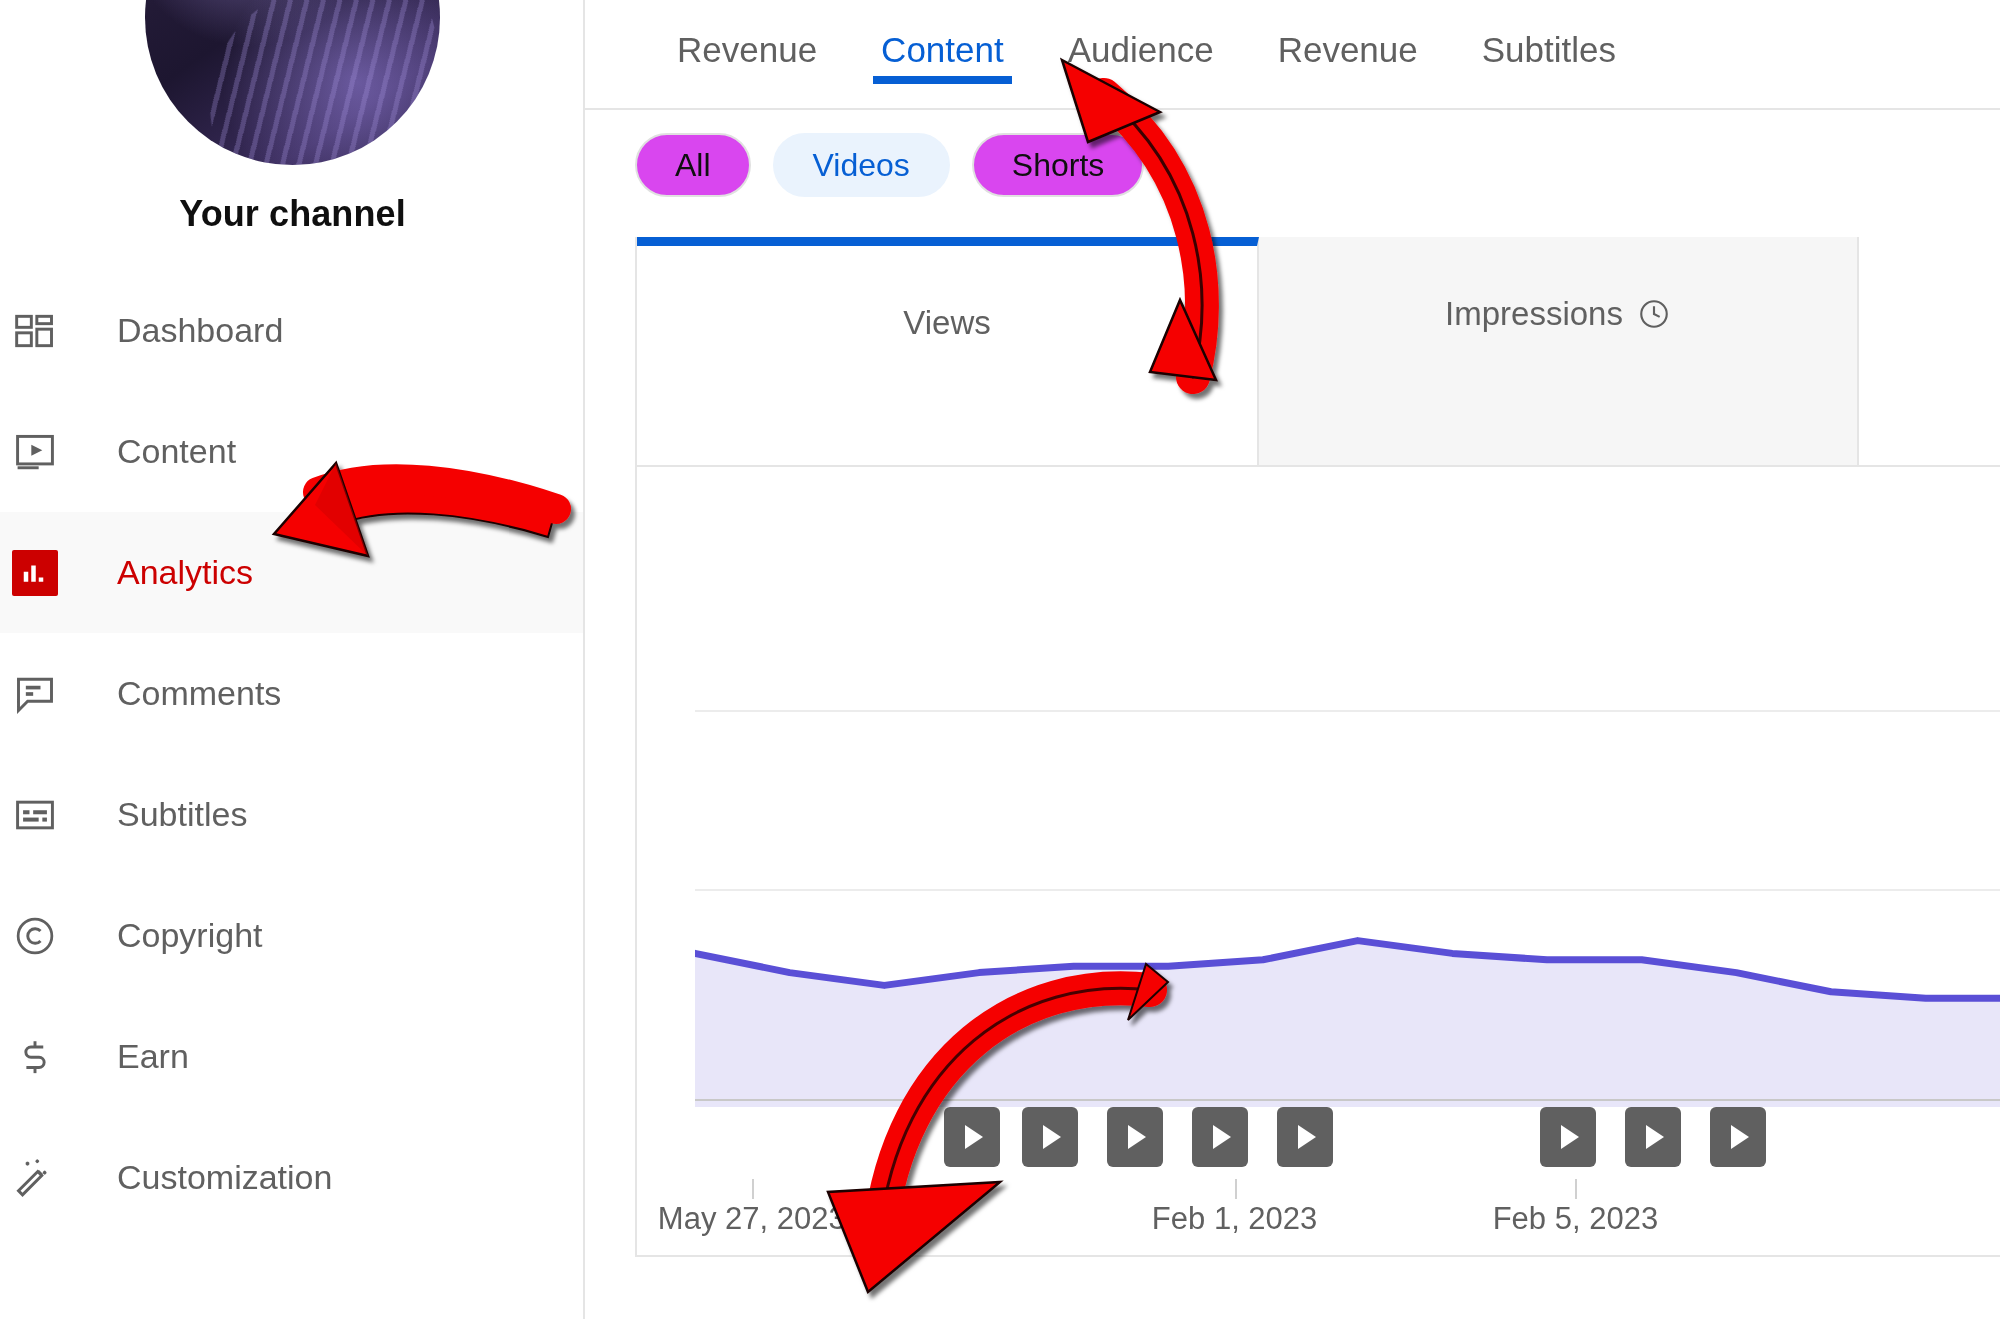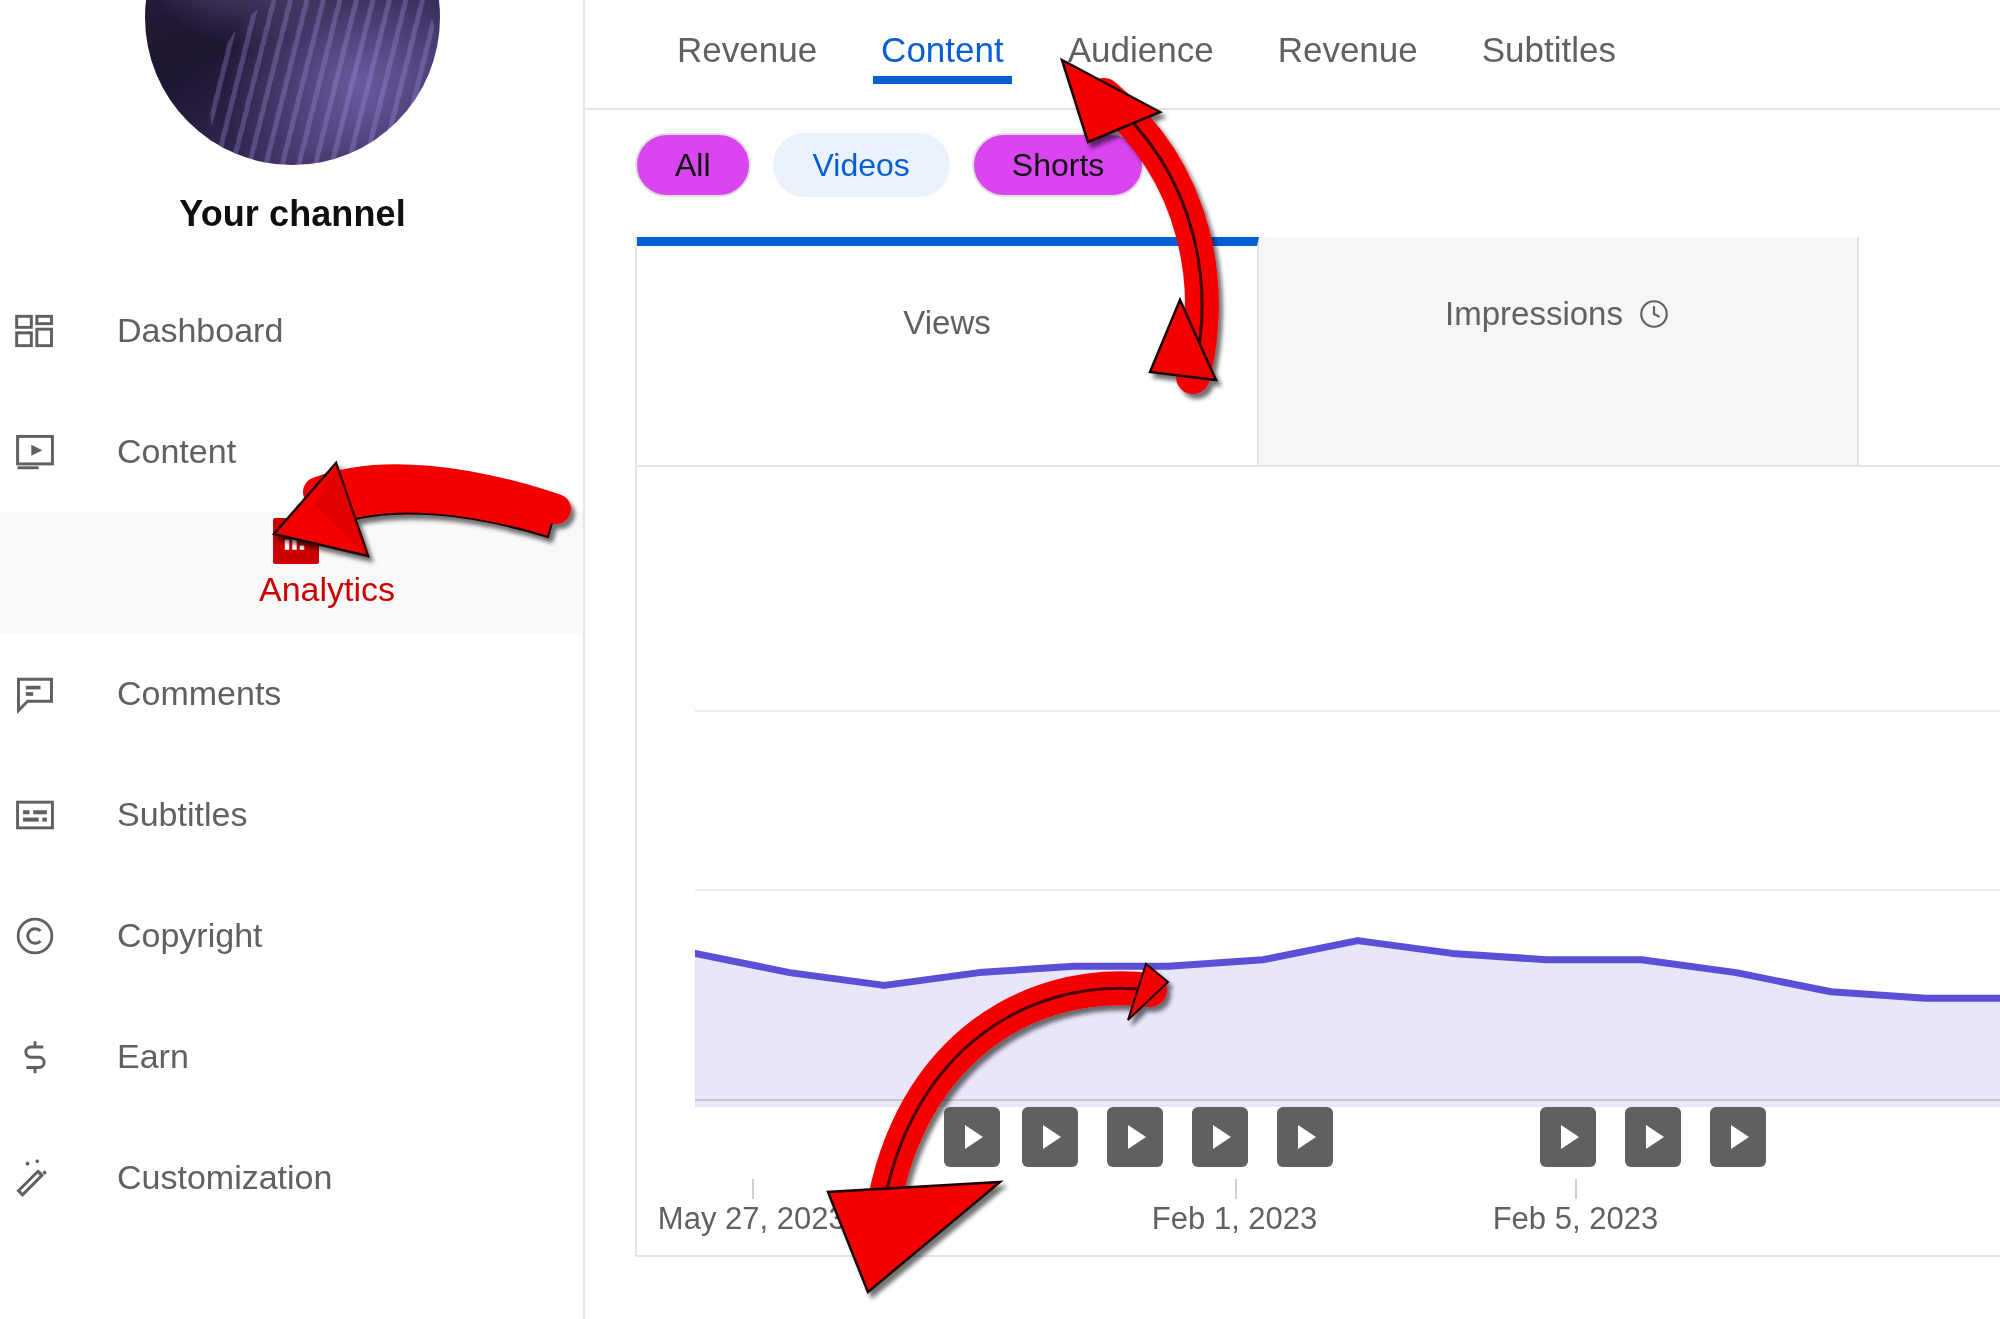--- a/index.html
+++ b/index.html
@@ -114,21 +114,20 @@
   }
   .nav-item .nav-label {
     margin-left: 53px;
     font-size: 34px;
     color: #606060;
     font-weight: 400;
     white-space: nowrap;
   }
   .nav-item.active {
     background: #f9f9f9;
-    flex-direction: column;
   }
   .nav-item.active .nav-label {
     color: #cc0000;
     font-weight: 500;
   }
   .nav-item.active .nav-icon {
     color: #ffffff;
   }
   .icon-box-red {
     background: #cc0000;

